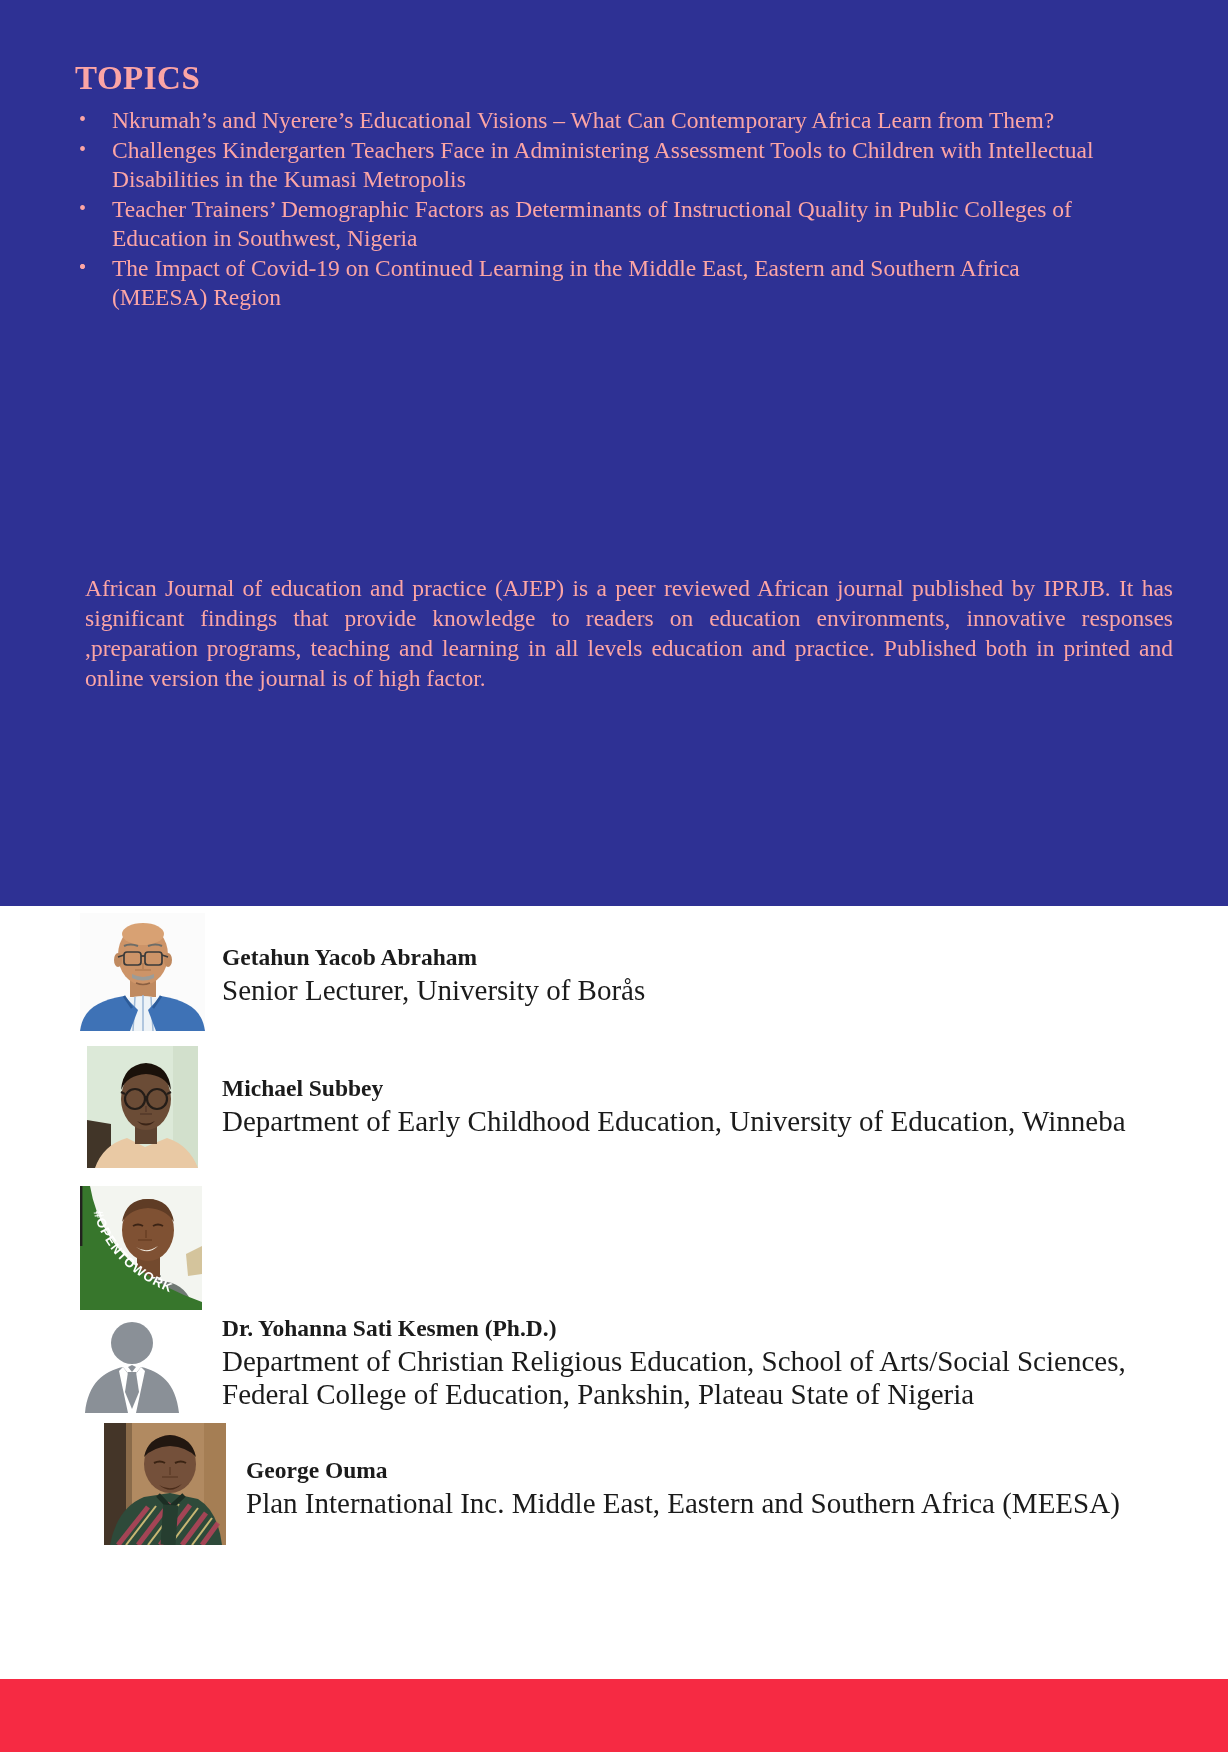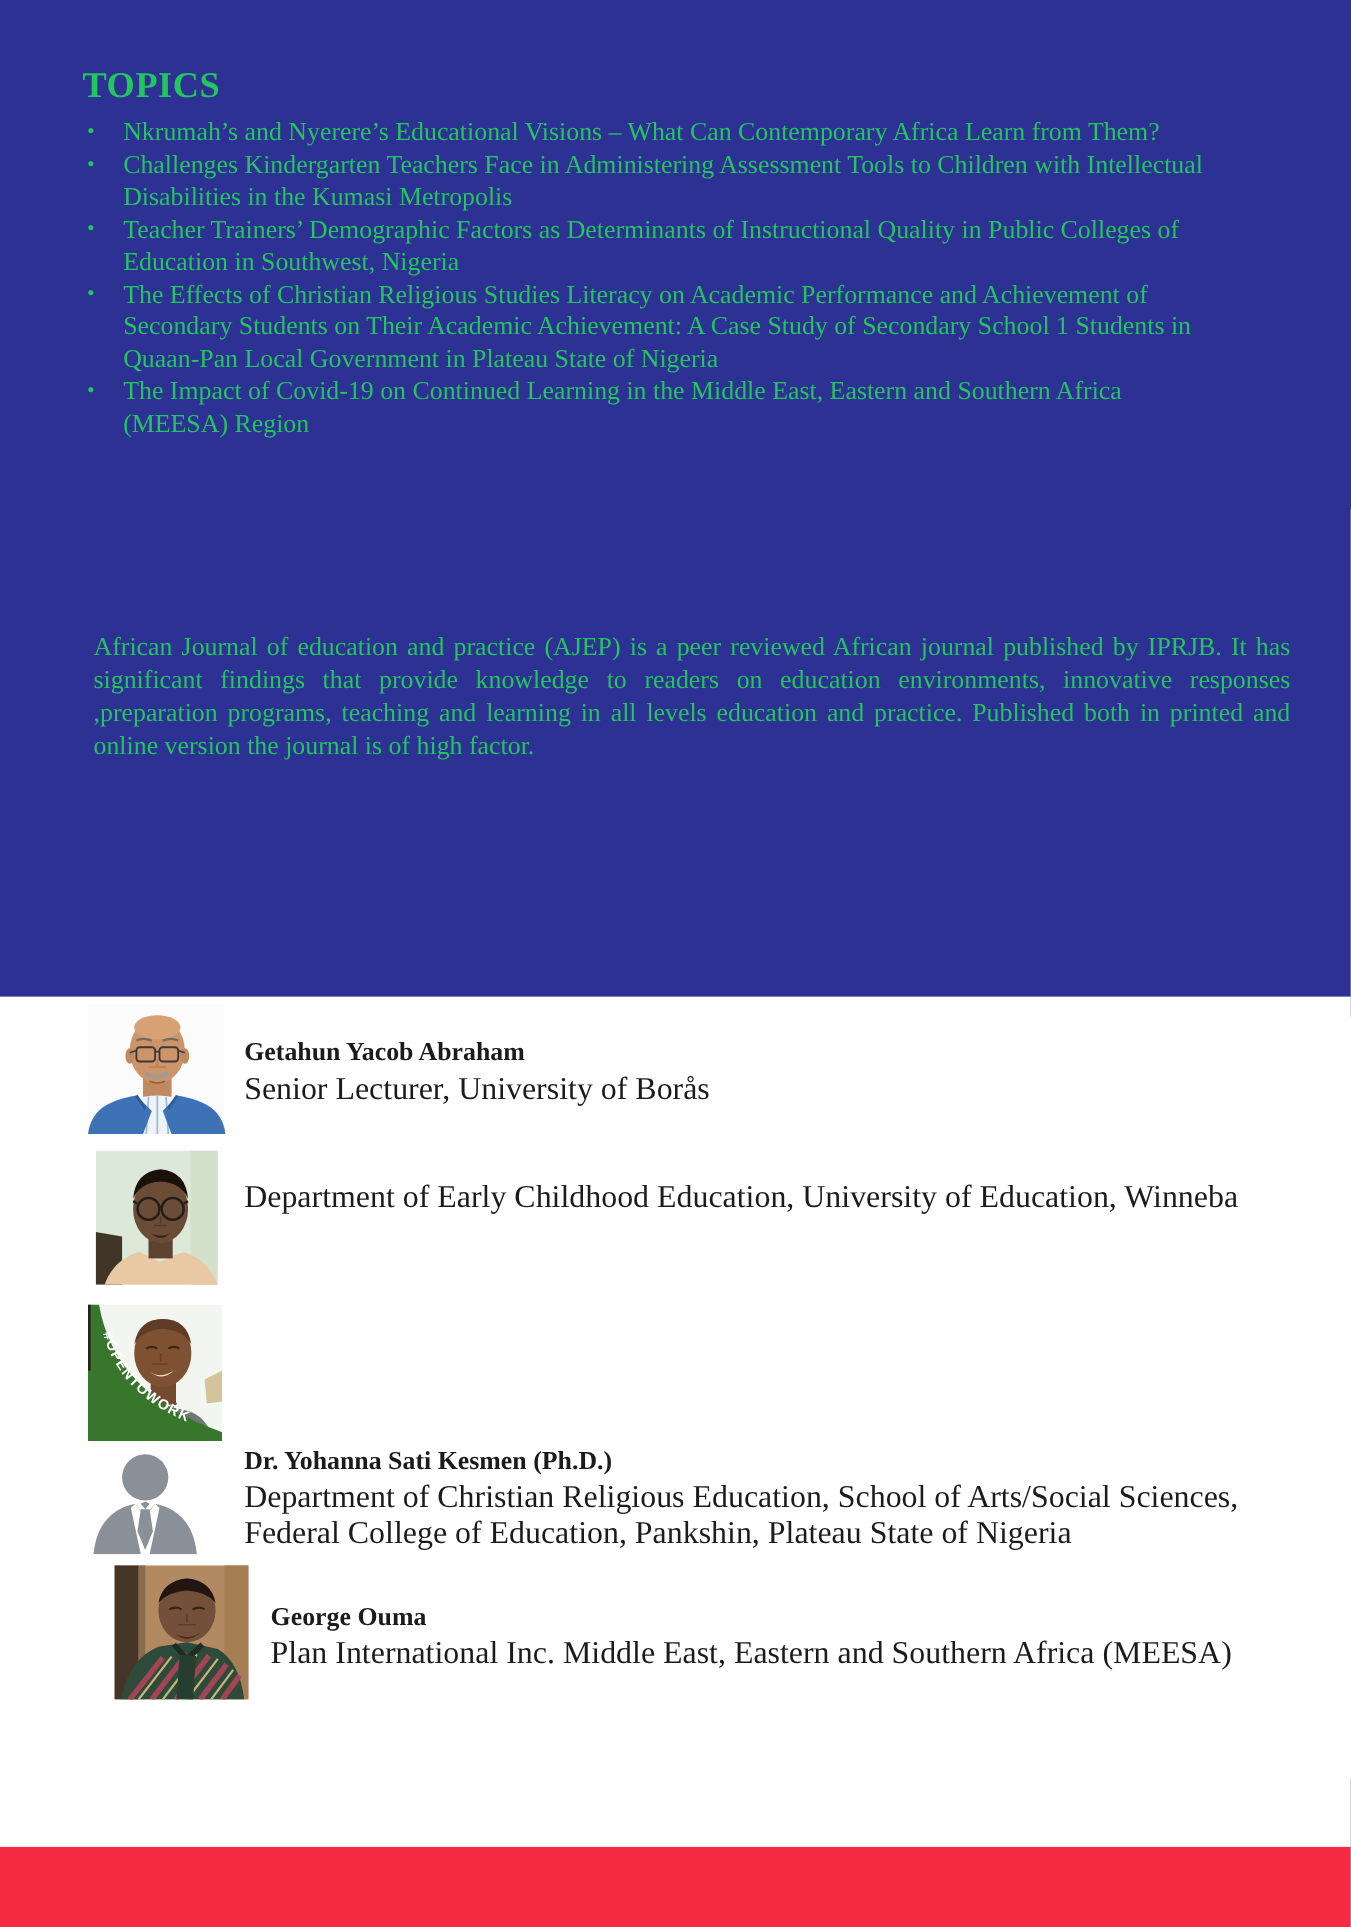--- a/index.html
+++ b/index.html
@@ -4,21 +4,21 @@
 <style>
   html,body{margin:0;padding:0;}
   body{
     width:1228px;height:1752px;position:relative;background:#ffffff;
     font-family:"Liberation Serif","DejaVu Serif",serif;
     -webkit-font-smoothing:antialiased;
   }
   .page{position:absolute;inset:0;overflow:hidden;}
 
   
-  .hero{position:absolute;left:0;top:0;width:1228px;height:906px;background:#2e3194;color:#22c55e;}
+  .hero{position:absolute;left:0;top:0;width:1228px;height:906px;background:#2e3194;color:#fca5a5;}
   .topics-heading{
     position:absolute;left:75px;top:60px;margin:0;
     font-size:33px;font-weight:bold;letter-spacing:.5px;
   }
   .topics-list{
     position:absolute;left:75px;top:106px;width:1040px;margin:0;padding:0;list-style:none;
     font-size:23.5px;line-height:29.5px;
   }
   .topics-list li{position:relative;padding-left:37px;margin:0;}
   .topics-list .bullet{position:absolute;left:4px;top:-1px;font-size:20px;}
@@ -62,21 +62,20 @@
       <li>
         <span class="bullet">•</span>
         <span>Challenges Kindergarten Teachers Face in Administering Assessment Tools to Children with Intellectual Disabilities in the Kumasi Metropolis</span>
       </li>
       <li>
         <span class="bullet">•</span>
         <span>Teacher Trainers’ Demographic Factors as Determinants of Instructional Quality in Public Colleges of Education in Southwest, Nigeria</span>
       </li>
       <li>
         <span class="bullet">•</span>
-        <span>The Effects of Christian Religious Studies Literacy on Academic Performance and Achievement of Secondary Students on Their Academic Achievement: A Case Study of Secondary School 1 Students in Quaan-Pan Local Government in Plateau State of Nigeria</span>
       </li>
       <li>
         <span class="bullet">•</span>
         <span>The Impact of Covid-19 on Continued Learning in the Middle East, Eastern and Southern Africa (MEESA) Region</span>
       </li>
     </ul>
 
     <p class="about">African Journal of education and practice (AJEP) is a peer reviewed African journal published by IPRJB. It has significant findings that provide knowledge to readers  on education environments, innovative responses ,preparation programs, teaching and learning in all levels education and practice. Published both in printed and online version the journal is of high factor.</p>
   </section>
 
@@ -125,20 +124,21 @@
           <path d="M34,44 Q36,19 59,17 Q82,19 84,44 Q78,29 59,28 Q40,29 34,44 Z" fill="#1a110a"></path>
           <circle cx="48" cy="53" r="10" fill="none" stroke="#241d18" stroke-width="2.2"></circle>
           <circle cx="70" cy="53" r="10" fill="none" stroke="#241d18" stroke-width="2.2"></circle>
           <line x1="58" y1="51" x2="60" y2="51" stroke="#241d18" stroke-width="2.2"></line>
           <path d="M38,48 L34,46 M80,48 L84,46" stroke="#241d18" stroke-width="2"></path>
           <path d="M53,68 L65,68 M59,60 L59,66" stroke="#54382a" stroke-width="1.4" fill="none"></path>
           <path d="M50,75 Q59,80 68,75 Q59,84 50,75 Z" fill="#3a2417"></path>
         </svg>
       </div>
       <div class="info">
+        <h3>Michael Subbey</h3>
         <p>Department of Early Childhood Education, University of Education, Winneba</p>
       </div>
     </div>
 
     <div class="row r3">
       <div class="photo-cell p3">
         <svg width="122" height="124" viewBox="0 0 122 124">
           <rect width="122" height="124" fill="#f3f5f0"></rect>
           <path d="M106,68 L122,60 L122,88 L108,90 Z" fill="#d4c49c"></path>
           <path d="M28,124 Q35,96 62,90 L92,97 Q109,103 114,124 Z" fill="#6f7873"></path>

